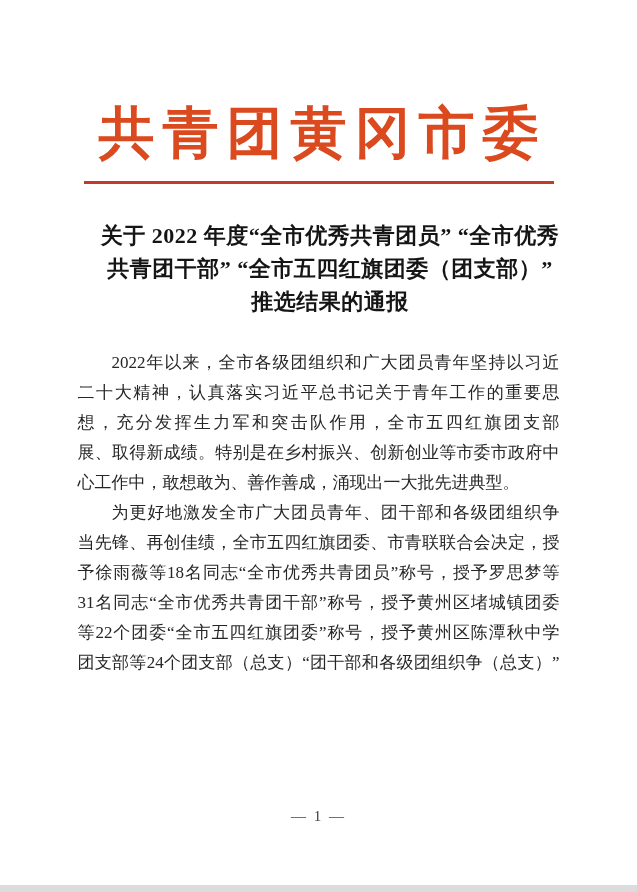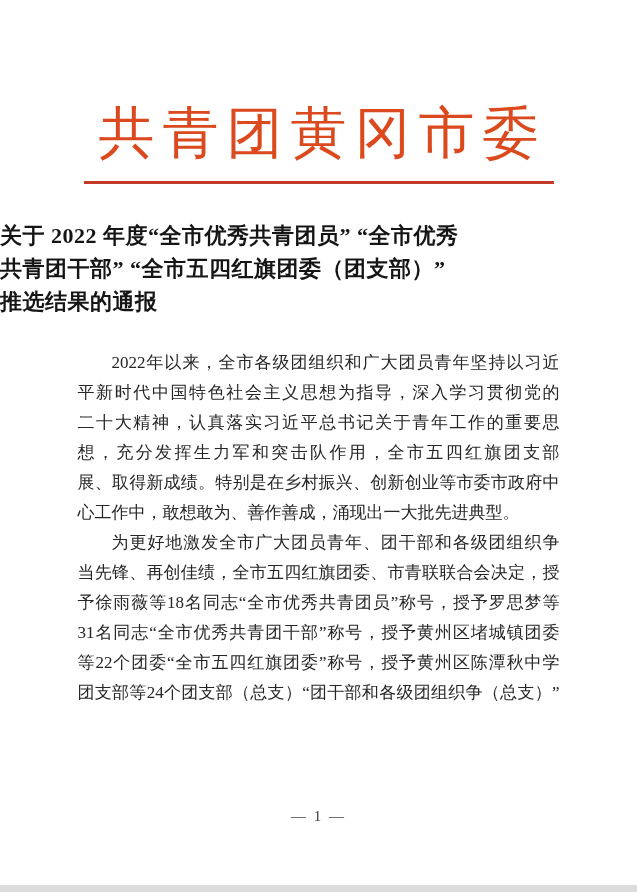--- a/index.html
+++ b/index.html
@@ -18,36 +18,38 @@
     box-sizing: border-box;
     padding-top: 98px;
   }
   
   .letterhead {
     text-align: center;
   }
   .letterhead-name {
     font-size: 56px;
     line-height: 1.25;
-    font-weight: 400;
+    font-weight: 700;
     color: #db4a1e;
     letter-spacing: 8px;
     padding-left: 8px; 
     white-space: nowrap;
   }
   .letterhead-rule {
     width: 470px;
     height: 3px;
     margin: 13px auto 0 auto;
     background: #c33a28;
   }
   
   .doc-title {
     margin-top: 35px;
+    text-align: center;
     color: #151515;
+    padding-left: 23px;
   }
   .title-line {
     font-size: 22px;
     font-weight: 700;
     line-height: 33px;
     letter-spacing: 0.5px;
     white-space: nowrap;
   }
   
   .doc-body {
@@ -99,21 +101,20 @@
   </div>
 
   <div class="doc-title">
       <div class="title-line">关于 2022 年度“全市优秀共青团员” “全市优秀</div>
       <div class="title-line">共青团干部” “全市五四红旗团委（团支部）”</div>
       <div class="title-line">推选结果的通报</div>
     </div>
 
   <div class="doc-body">
       <div class="body-line indent stretch">2022年以来，全市各级团组织和广大团员青年坚持以习近</div>
-      <div class="body-line stretch">平新时代中国特色社会主义思想为指导，深入学习贯彻党的</div>
       <div class="body-line stretch">二十大精神，认真落实习近平总书记关于青年工作的重要思</div>
       <div class="body-line stretch">想，充分发挥生力军和突击队作用，全市五四红旗团支部</div>
       <div class="body-line stretch">展、取得新成绩。特别是在乡村振兴、创新创业等市委市政府中</div>
       <div class="body-line">心工作中，敢想敢为、善作善成，涌现出一大批先进典型。</div>
       <div class="body-line indent stretch">为更好地激发全市广大团员青年、团干部和各级团组织争</div>
       <div class="body-line stretch">当先锋、再创佳绩，全市五四红旗团委、市青联联合会决定，授</div>
       <div class="body-line stretch">予徐雨薇等18名同志“全市优秀共青团员”称号，授予罗思梦等</div>
       <div class="body-line stretch">31名同志“全市优秀共青团干部”称号，授予黄州区堵城镇团委</div>
       <div class="body-line stretch">等22个团委“全市五四红旗团委”称号，授予黄州区陈潭秋中学</div>
       <div class="body-line stretch">团支部等24个团支部（总支）“团干部和各级团组织争（总支）”</div>

